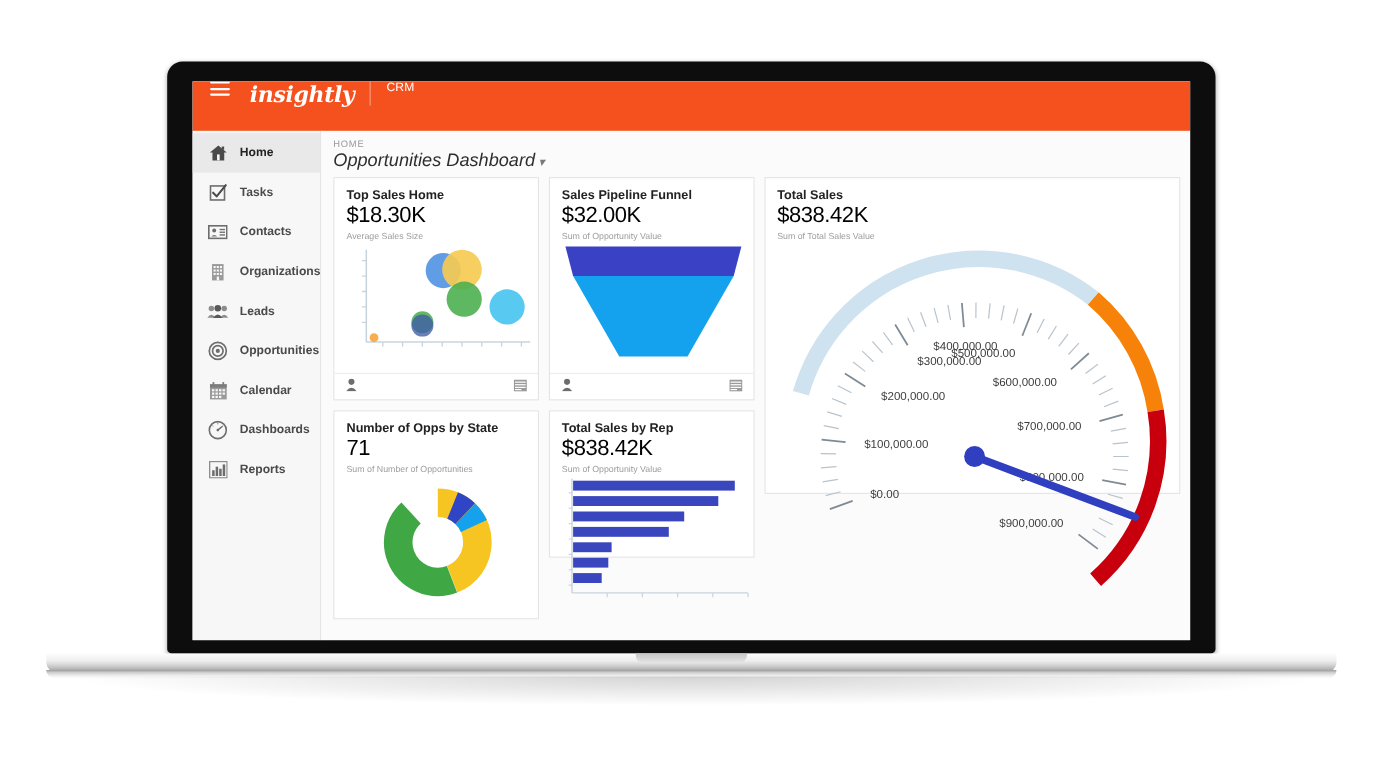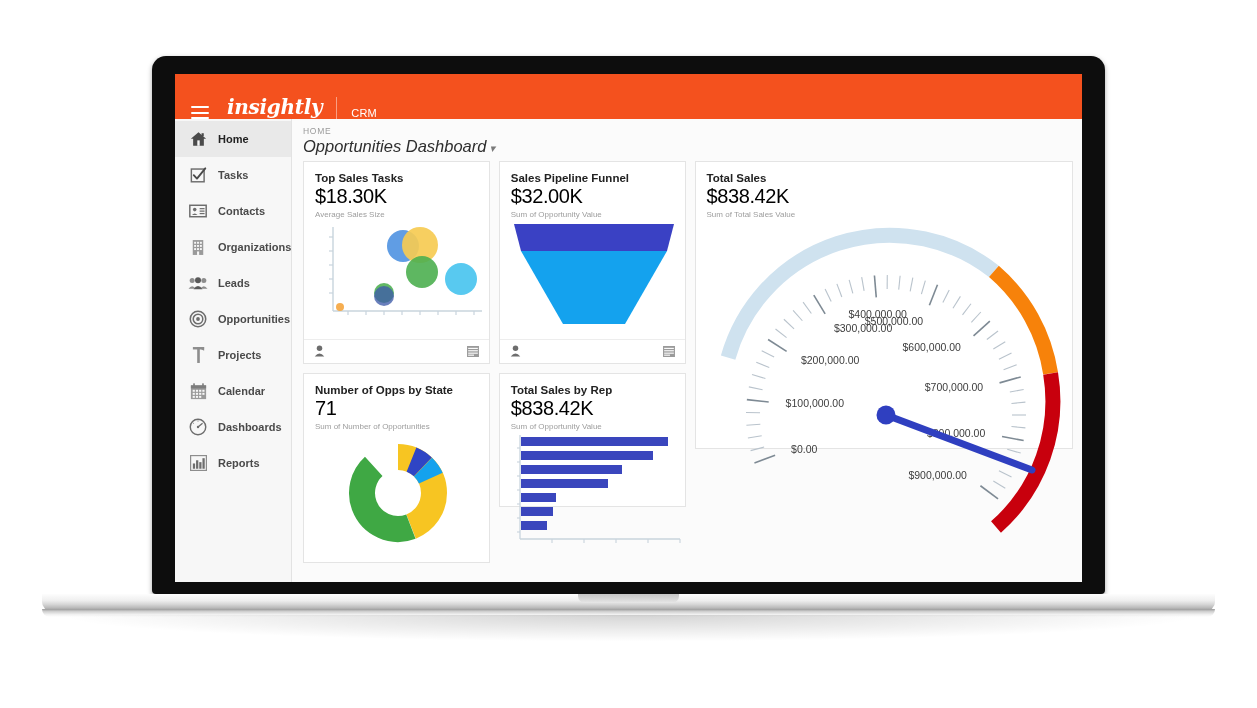--- a/index.html
+++ b/index.html
@@ -46,21 +46,21 @@
   }
   .laptop-shadow {
     position: absolute; left: 70px; top: 615px;
     width: 1120px; height: 26px;
     background: radial-gradient(ellipse at 50% 0%, rgba(0,0,0,.17) 0%, rgba(0,0,0,0) 72%);
   }
 
   
   .app-header {
     position: absolute; left: 0; top: 0; width: 907px; height: 45px;
-    background: #f4511e; display: flex; align-items: flex-end;
+    background: #f4511e; display: flex; align-items: flex-start;
   }
   .hamburger { width: 18px; height: 13px; margin-left: 16px; cursor: pointer;
                display: flex; flex-direction: column; justify-content: space-between; }
   .hamburger i { display: block; height: 2px; background: #fff; border-radius: 1px; }
   .brand-logo {
     margin-left: 18px; color: #fff; font-size: 20px;
     font-family: "DejaVu Serif", serif; font-style: italic; font-weight: 700;
     letter-spacing: -.3px;
   }
   .brand-divider { margin: 0 14px; width: 1px; height: 22px; background: rgba(255,255,255,.45); }
@@ -232,30 +232,20 @@
         <span class="nav-ico">
           <svg width="18" height="18" viewBox="0 0 20 20">
             <circle cx="10" cy="10" r="8.6" fill="none" stroke="#6d6d6d" stroke-width="1.7"></circle>
             <circle cx="10" cy="10" r="5.3" fill="none" stroke="#6d6d6d" stroke-width="1.7"></circle>
             <circle cx="10" cy="10" r="2.1" fill="#6d6d6d"></circle>
           </svg>
         </span>
         <span class="nav-label">Opportunities</span>
       </div>
 
-      <div class="nav-item">
-        <span class="nav-ico">
-          <svg width="15" height="18" viewBox="0 0 16 19">
-            <rect x="2" y="1" width="12" height="2.6" fill="#8d8d8d"></rect>
-            <rect x="6.6" y="1" width="2.8" height="17" fill="#8d8d8d"></rect>
-            <path d="M9.4 2.6 L14 1 L14 5 Z" fill="#8d8d8d"></path>
-          </svg>
-        </span>
-        <span class="nav-label">Projects</span>
-      </div>
 
 
       <div class="nav-item">
         <span class="nav-ico">
           <svg width="17" height="17" viewBox="0 0 19 19">
             <rect x="1" y="2.6" width="17" height="15.4" fill="#9a9a9a"></rect>
             <rect x="1" y="2.6" width="17" height="3.4" fill="#7d7d7d"></rect>
             <rect x="3.6" y="0.4" width="1.8" height="3.4" fill="#7d7d7d"></rect>
             <rect x="13.6" y="0.4" width="1.8" height="3.4" fill="#7d7d7d"></rect>
             <g fill="#f7f7f7">
@@ -314,21 +304,21 @@
           <span>Opportunities Dashboard</span><span class="caret-dn">▾</span>
         </div>
       </div>
 
       <div class="board">
 
         <div class="col-narrow">
 
           <div class="card" style="height:203px">
             <div class="card-head">
-              <div class="card-title">Top Sales Tasks</div>
+              <div class="card-title">Top Sales Home</div>
               <div class="card-metric">$18.30K</div>
               <div class="card-sub">Average Sales Size</div>
             </div>
             <div class="card-body">
               <svg width="188" height="110" viewBox="0 0 188 110" style="position:absolute;left:0;top:0">
                 <line x1="29" y1="8" x2="29" y2="92" stroke="#c8d4dd" stroke-width="1.4"></line>
                 <line x1="29" y1="92" x2="178" y2="92" stroke="#c8d4dd" stroke-width="1.4"></line>
                 <g stroke="#c8d4dd" stroke-width="1.2">
                   <line x1="25" y1="18" x2="29" y2="18"></line>
                     <line x1="25" y1="32" x2="29" y2="32"></line>

